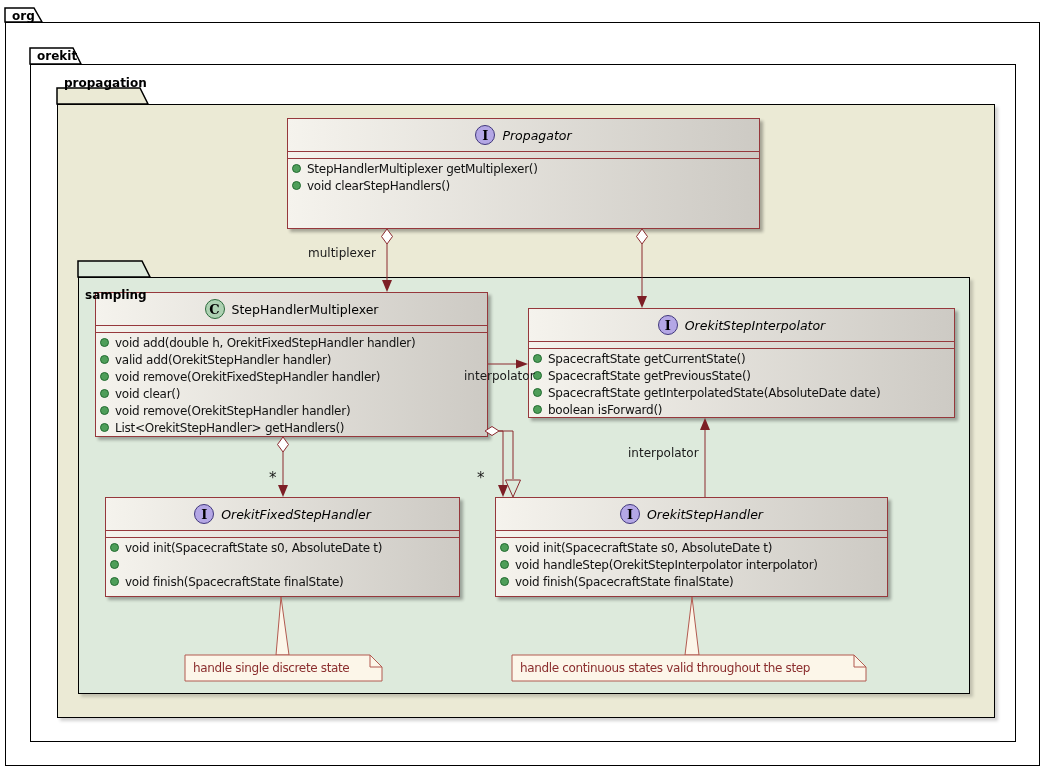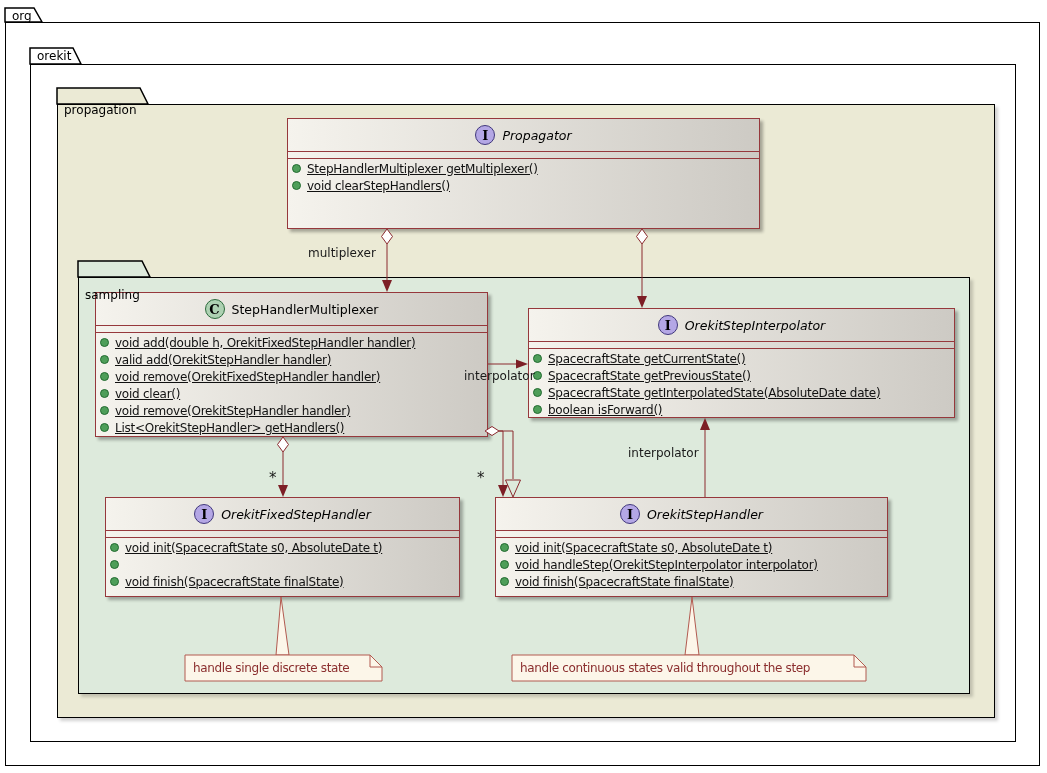--- a/index.html
+++ b/index.html
@@ -7,39 +7,39 @@
     width:1047px;height:773px;position:relative;overflow:hidden;
     background:#ffffff;
     font-family:"DejaVu Sans","Liberation Sans",sans-serif;
   }
   
   .pkg{position:absolute;box-sizing:border-box;border:1.5px solid #000;z-index:0;}
   #pkg-org{left:5px;top:22px;width:1035px;height:744px;background:#fff;}
   #pkg-orekit{left:30px;top:64px;width:986px;height:678px;background:#fff;}
   #pkg-propagation{left:57px;top:104px;width:938px;height:614px;background:#ebead5;box-shadow:3px 3px 3px rgba(0,0,0,.18);}
   #pkg-sampling{left:78px;top:277px;width:892px;height:417px;background:#ddeadc;box-shadow:3px 3px 3px rgba(0,0,0,.18);}
-  .ptab{position:absolute;z-index:6;font-weight:normal;font-size:12px;color:#000;line-height:14px;}
+  .ptab{position:absolute;z-index:6;font-weight:bold;font-size:12px;color:#000;line-height:14px;}
   #tab-org-label{left:12px;top:9px;}
   #tab-orekit-label{left:37px;top:49px;}
-  #tab-propagation-label{left:64px;top:103px;}
+  #tab-propagation-label{left:64px;top:76px;}
   #tab-sampling-label{left:85px;top:262px;margin-top:26px;}
   
   #overlay{position:absolute;left:0;top:0;z-index:5;pointer-events:none;}
   
   .uml{position:absolute;box-sizing:border-box;z-index:3;
        border:1px solid #96383c;
        background:linear-gradient(to right,#f5f3ed,#cdcac4);
        box-shadow:3px 3px 3px rgba(0,0,0,.30);}
   .hd{height:32px;display:flex;align-items:center;justify-content:center;gap:7px;
       border-bottom:1px solid #96383c;}
   .fields{height:6px;border-bottom:1px solid #96383c;}
   .methods{padding:1px 4px;}
   .m{display:flex;align-items:center;gap:6px;height:17px;}
   .dot{width:7px;height:7px;border-radius:50%;background:#4e9e59;border:1px solid #226b30;flex:0 0 auto;}
-  .mt{font-size:12px;letter-spacing:-0.25px;color:#111;white-space:nowrap;text-decoration:underline;}
+  .mt{font-size:12px;letter-spacing:-0.25px;color:#111;white-space:nowrap;}
   .circ{width:20px;height:20px;border-radius:50%;box-sizing:border-box;
         display:flex;align-items:center;justify-content:center;
         font-family:"DejaVu Serif","Liberation Serif",serif;font-weight:bold;font-size:13px;color:#000;}
   .circ.i{background:#b4a7e5;border:1.5px solid #41387c;}
   .circ.c{background:#add1b2;border:1.5px solid #2c6b3c;}
   .ttl{font-size:12.5px;color:#000;}
   .ttl.it{font-style:italic;}
   #cls-propagator{left:287px;top:118px;width:473px;height:111px;}
   #cls-multiplexer{left:95px;top:292px;width:393px;height:145px;}
   #cls-interpolator{left:528px;top:308px;width:427px;height:110px;}

